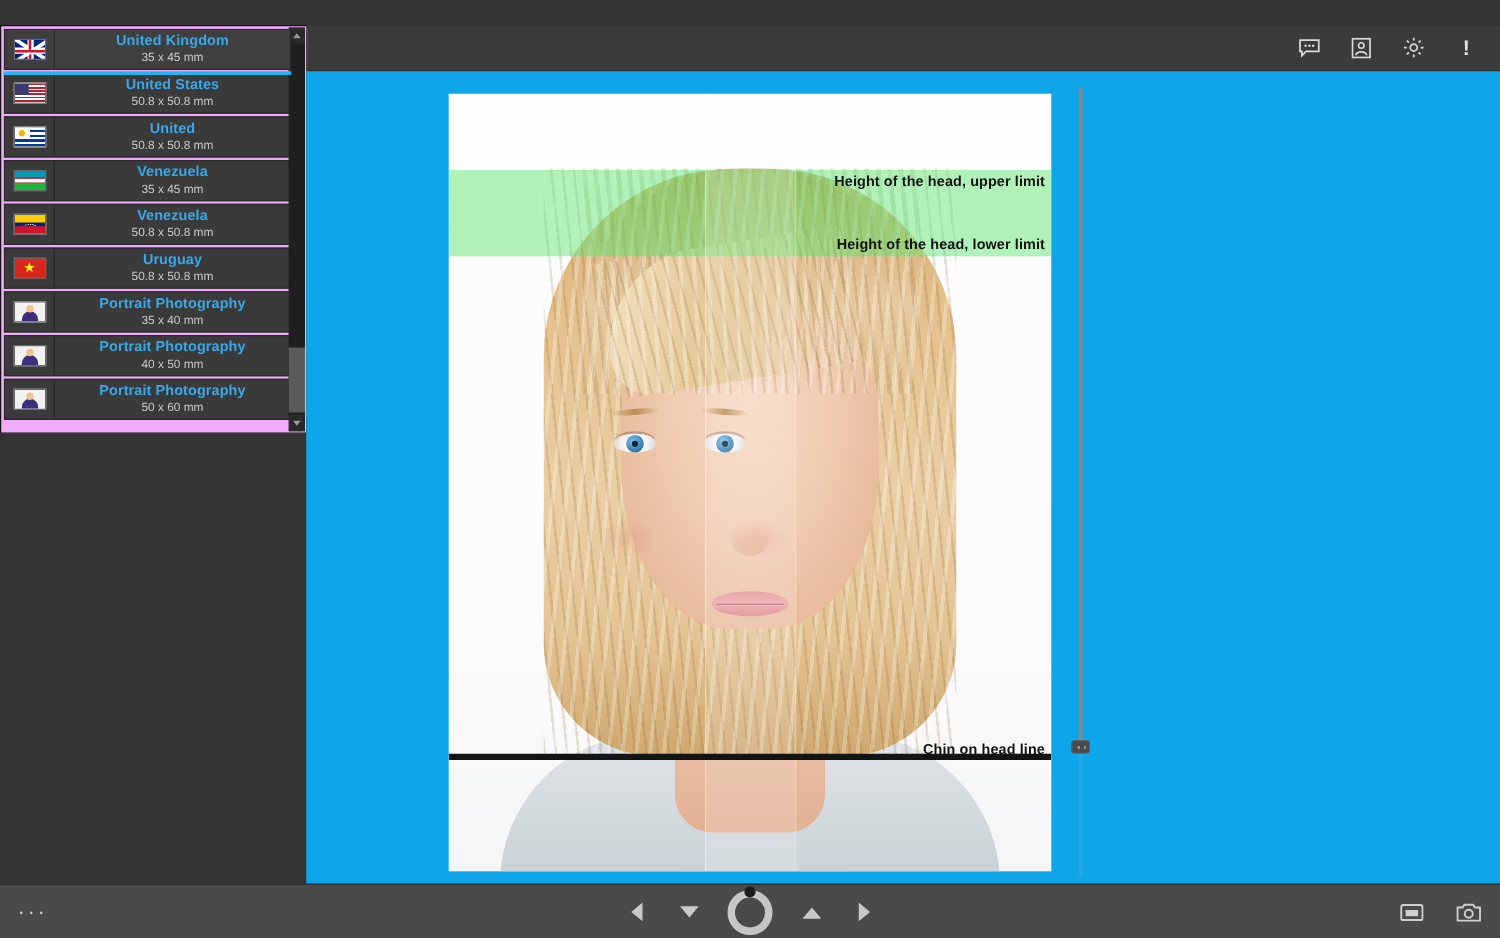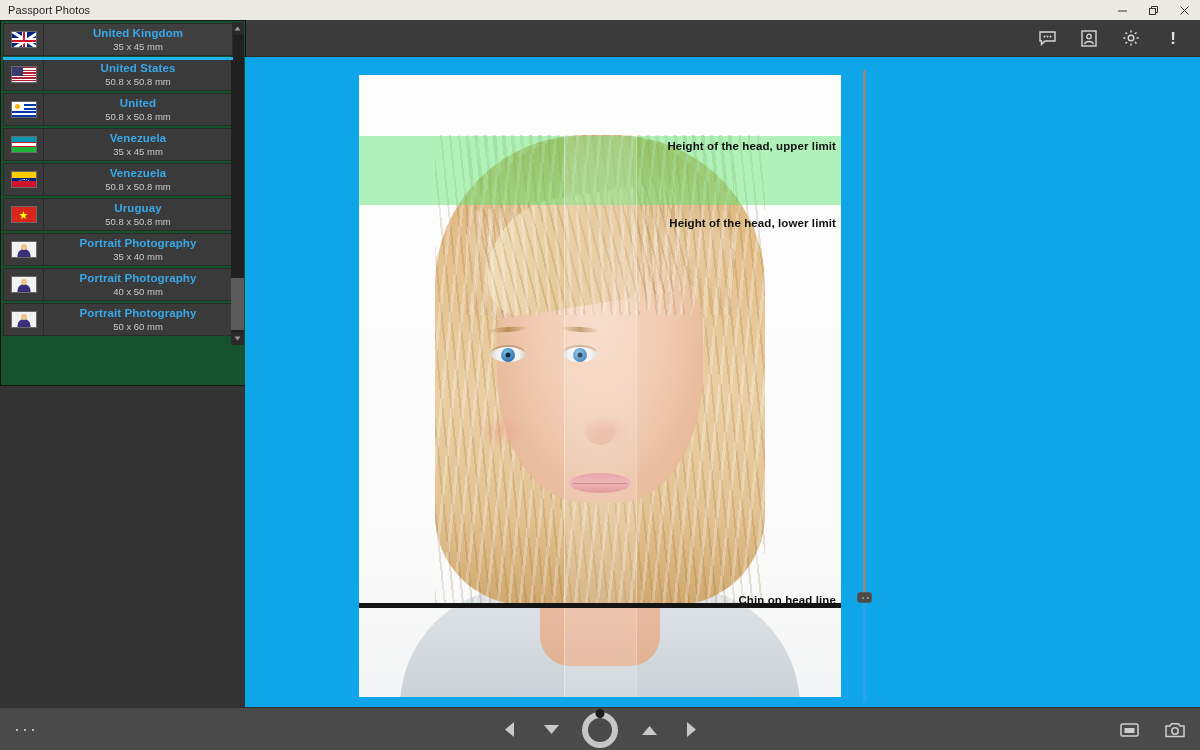--- a/index.html
+++ b/index.html
@@ -58,22 +58,22 @@
   }
   .tb-icon svg { display: block; }
   .tb-bang {
     font-size: 17px; font-weight: 700; color: #e2e2e2;
     line-height: 1; font-family: "Liberation Sans", sans-serif;
   }
 
   
   .listpanel {
     position: absolute; left: 0; top: 20px;
-    width: 246px; height: 366px;
-    background: #14532d;
+    width: 246px; height: 327px;
+    background: #f0abfc;
     border: 1px solid #121212;
     padding: 2px 0 2px 2px;
   }
   .list-scrollarea {
     position: absolute; left: 2px; top: 2px;
     width: 230px; height: 321px;
     overflow: hidden;
   }
   .list-item {
     position: relative;
@@ -345,21 +345,21 @@
     top: 61px;    
     height: 69px; 
     background: rgba(90,230,110,.47);
   }
   .guide-label {
     position:absolute; right:5px;
     font-size: 11.5px; font-weight: 700; color: #111;
     letter-spacing: .1px; white-space: nowrap;
   }
   .lbl-upper { top: 65px; }
-  .lbl-lower { top: 115px; margin-top: 27px; }
+  .lbl-lower { top: 115px; }
   .lbl-chin  { top: 519px; }
   .chin-line {
     position:absolute; left:0; width:100%; top: 528px; height: 5px;
     background: #141414;
   }
   .vstrip {
     position:absolute; top:0; height:100%;
     background: rgba(255,255,255,.17);
     pointer-events:none;
   }
@@ -435,42 +435,20 @@
     width:34px; height:34px; display:flex; align-items:center; justify-content:center;
     color:#cfcfcf; cursor:default;
   }
   .bb-ricon svg { display:block; }
 </style>
 </head>
 <body>
 
 <div id="app">
 
-  <div class="titlebar">
-    <div class="titlebar-title">Passport Photos</div>
-    <div class="win-controls">
-      <div class="win-btn">
-        <svg width="11" height="11" viewBox="0 0 11 11">
-            <line x1="1" y1="6" x2="10" y2="6" stroke="#333" stroke-width="1"></line>
-          </svg>
-      </div>
-      <div class="win-btn">
-        <svg width="11" height="11" viewBox="0 0 11 11">
-          <rect x="1.5" y="3.5" width="6" height="6" fill="none" stroke="#333" stroke-width="1"></rect>
-          <path d="M3.5 3.5 V1.5 H9.5 V7.5 H7.5" fill="none" stroke="#333" stroke-width="1"></path>
-        </svg>
-      </div>
-      <div class="win-btn">
-        <svg width="11" height="11" viewBox="0 0 11 11">
-          <line x1="1.5" y1="1.5" x2="9.5" y2="9.5" stroke="#333" stroke-width="1"></line>
-          <line x1="9.5" y1="1.5" x2="1.5" y2="9.5" stroke="#333" stroke-width="1"></line>
-        </svg>
-      </div>
-    </div>
-  </div>
 
   <div class="topbar">
     <div class="topbar-icons">
       <div class="tb-icon">
         <svg width="17" height="15" viewBox="0 0 17 15">
           <path d="M1 1 H16 V10 H6 L2.5 13.5 V10 H1 Z" fill="none" stroke="#d8d8d8" stroke-width="1.4"></path>
           <circle cx="5.5" cy="5.6" r="1" fill="#d8d8d8"></circle>
           <circle cx="8.5" cy="5.6" r="1" fill="#d8d8d8"></circle>
           <circle cx="11.5" cy="5.6" r="1" fill="#d8d8d8"></circle>
         </svg>

